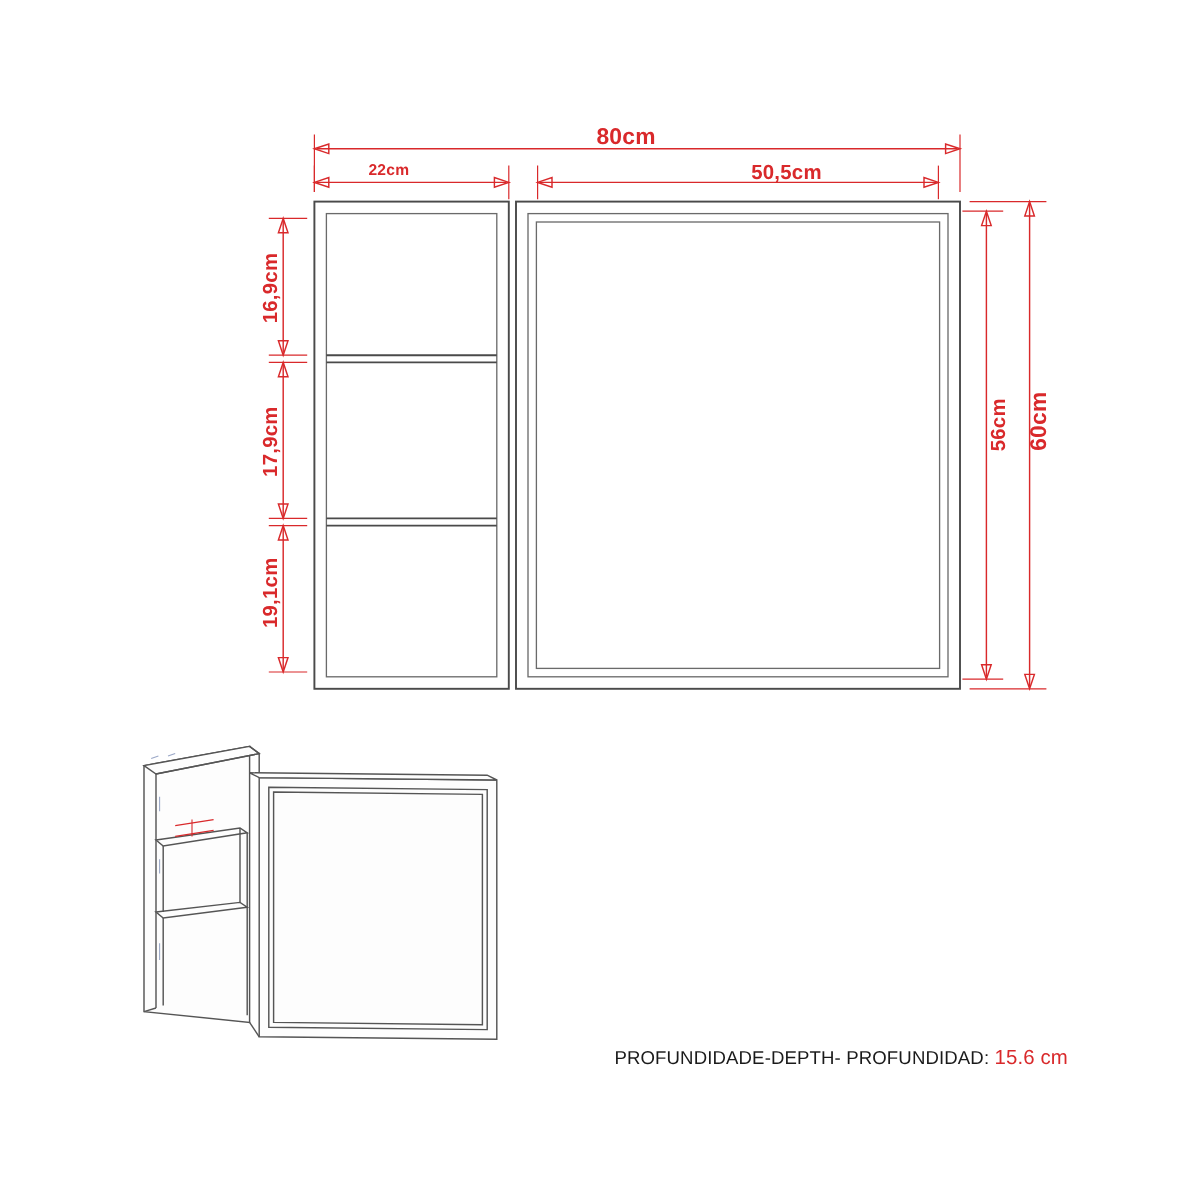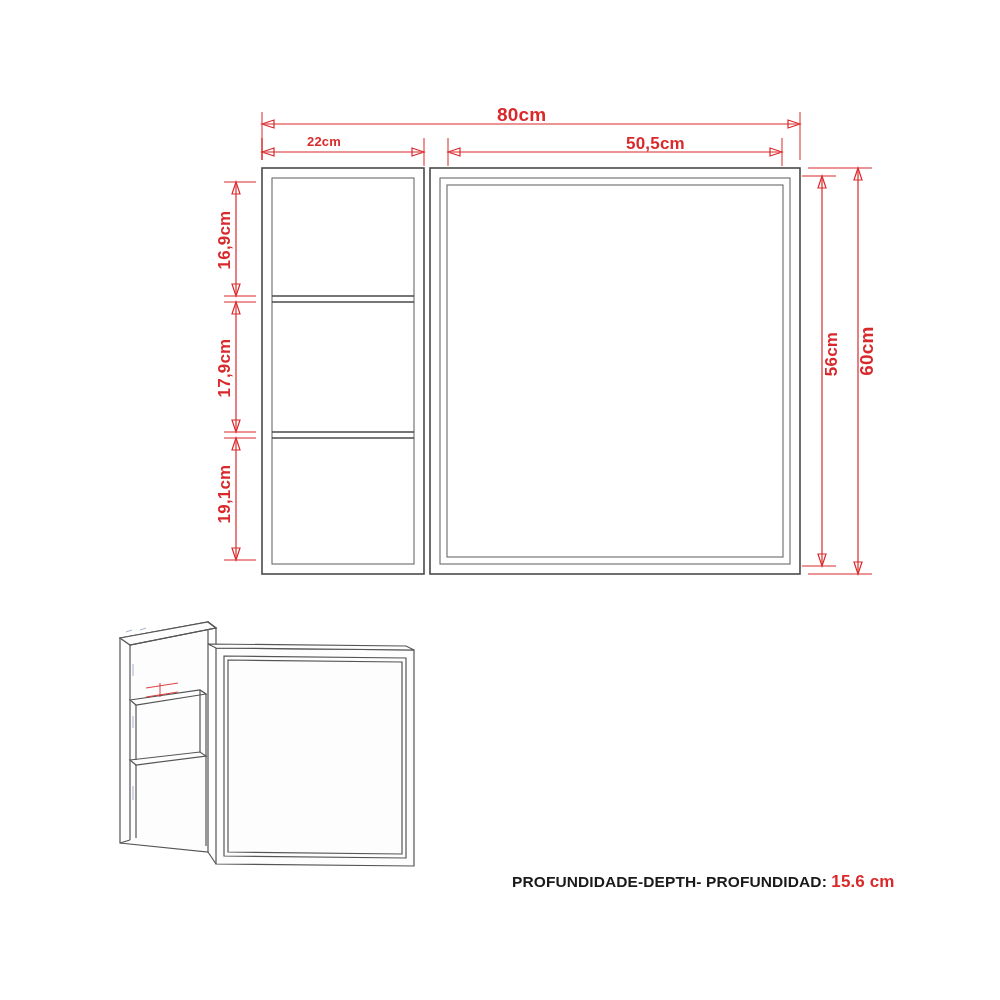--- a/index.html
+++ b/index.html
@@ -30,21 +30,21 @@
     letter-spacing: 0.2px;
   }
   .dim-label.vert {
     transform-origin: center center;
   }
   .depth-text {
     position: absolute;
     left: 512px;
     top: 872px;
     font-size: 15.5px;
-    font-weight: bold;
+    font-weight: normal;
     color: #1a1a1a;
     white-space: nowrap;
     letter-spacing: 0.1px;
     text-align: right;
   }
   .depth-text .val {
     color: #d9292b;
     font-size: 17px;
   }
   svg { display: block; }

